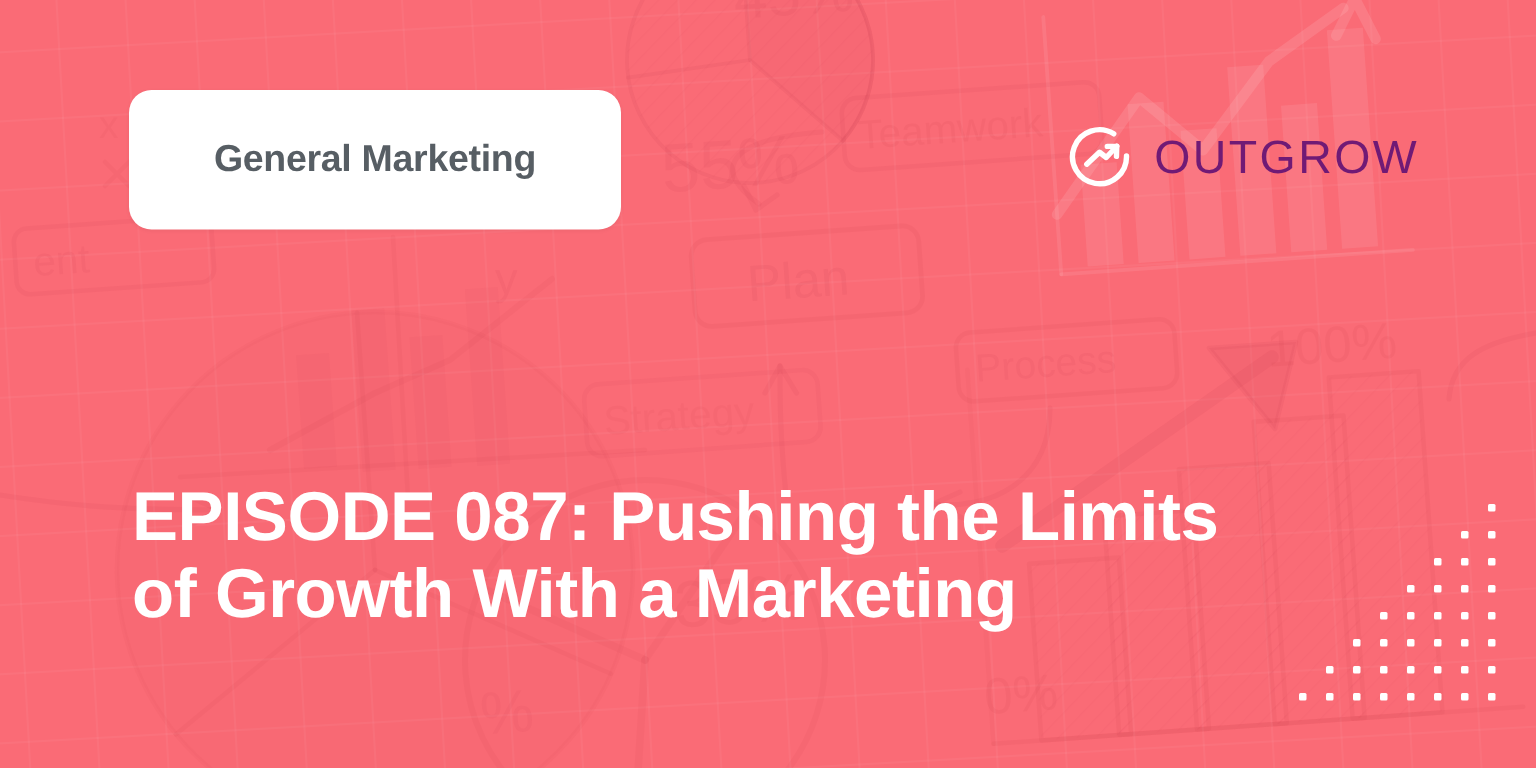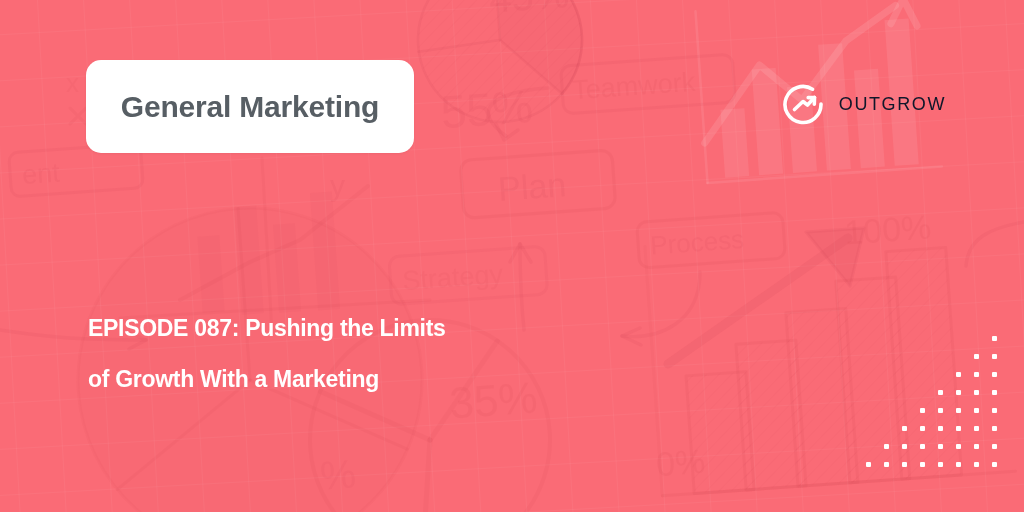--- a/index.html
+++ b/index.html
@@ -44,57 +44,57 @@
     height: 93px;
     background: #ffffff;
     border-radius: 15px;
     display: flex;
     align-items: center;
     justify-content: center;
     box-shadow: 0 1px 3px rgba(0,0,0,0.05);
   }
   .badge-label {
     color: #575e64;
-    font-size: 30px;
+    font-size: 25px;
     font-weight: bold;
     letter-spacing: -0.2px;
     white-space: nowrap;
   }
 
   
   .brand {
     position: absolute;
     right: 78px;
     top: 82px;
     display: flex;
     align-items: center;
     gap: 13px;
   }
   .brand-mark {
     width: 44px;
     height: 44px;
     display: block;
   }
   .brand-word {
-    color: #0f172a;
-    font-size: 18px;
+    color: #701a75;
+    font-size: 31px;
     font-weight: 400;
     letter-spacing: 1.6px;
     line-height: 1;
     white-space: nowrap;
   }
 
   
   .title {
     position: absolute;
     left: 88px;
     top: 288px;
     width: 700px;
     color: #ffffff;
-    font-size: 23px;
+    font-size: 46px;
     font-weight: bold;
     line-height: 51px;
     letter-spacing: -0.3px;
   }
   .title-line { display: block; white-space: nowrap; }
 </style>
 </head>
 <body>
 
 <div id="canvas">

